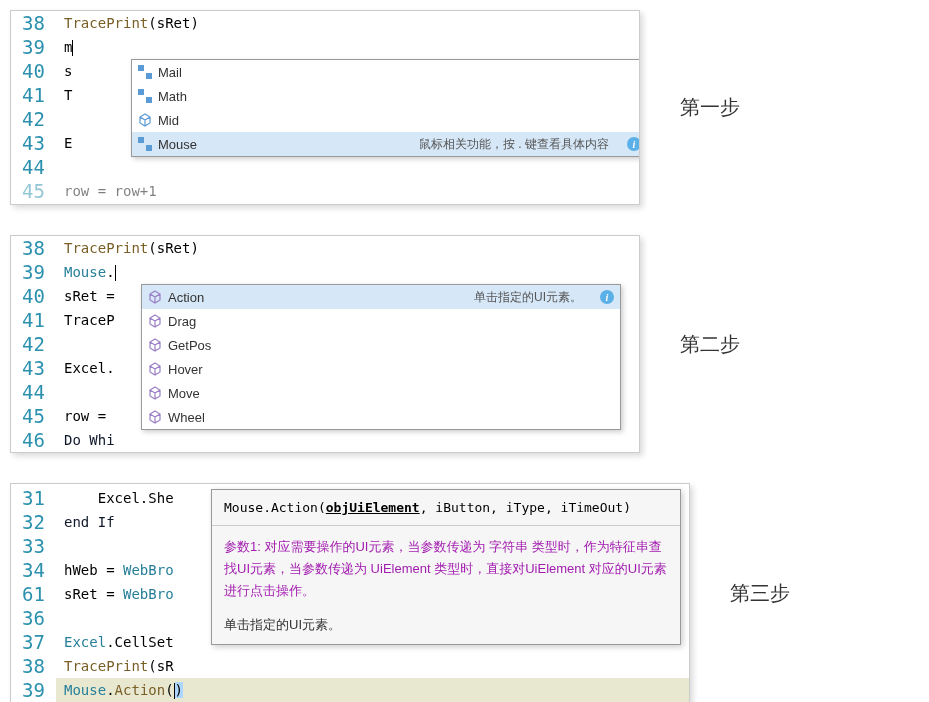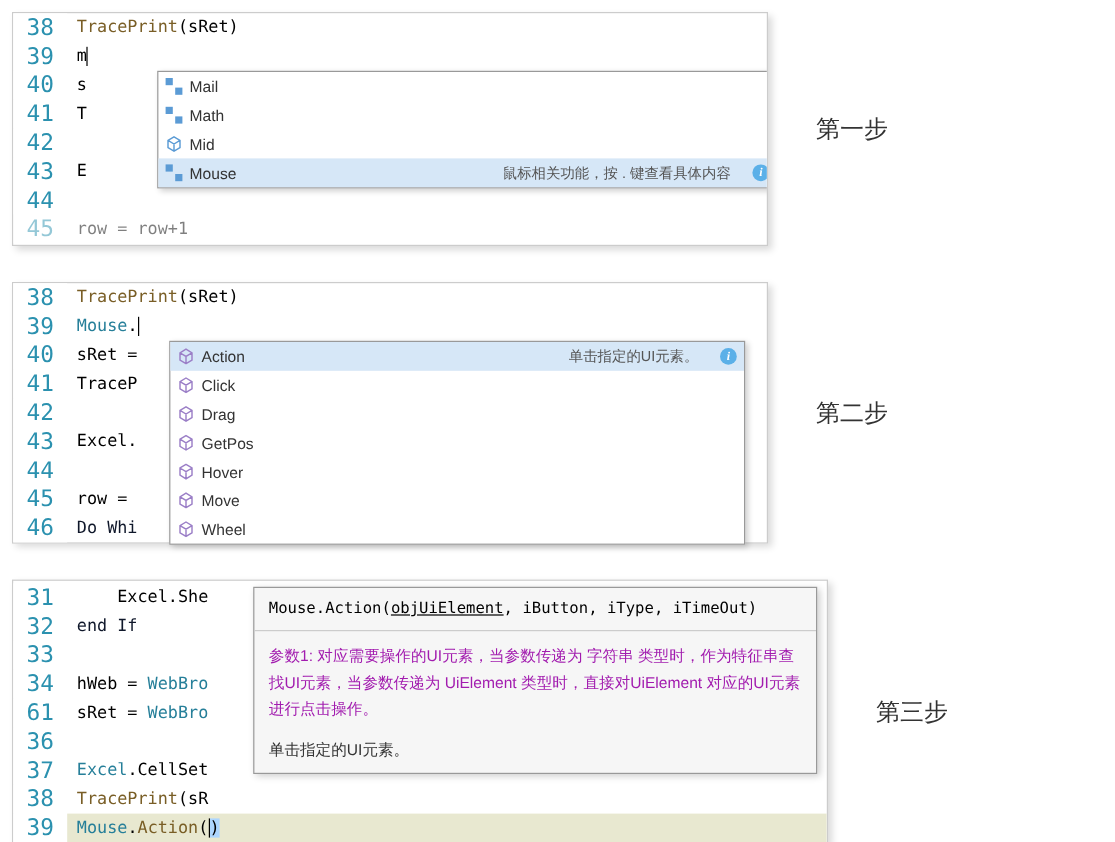--- a/index.html
+++ b/index.html
@@ -145,21 +145,21 @@
       font-family: "Microsoft YaHei", Consolas, sans-serif;
       font-size: 13px;
       z-index: 10;
     }
     .tooltip-sig {
       padding: 10px 12px;
       border-bottom: 1px solid #ccc;
       font-family: Consolas, monospace;
     }
     .tooltip-sig .param-active {
-      font-weight: normal;
+      font-weight: bold;
       text-decoration: underline;
     }
     .tooltip-body {
       padding: 10px 12px;
       line-height: 1.7;
       color: #a21caf;
     }
     .tooltip-summary {
       padding: 4px 12px 10px;
       color: #333;
@@ -286,26 +286,20 @@
         <span class="ac-label">Action</span>
         <span class="ac-desc">
             <span>单击指定的UI元素。</span>
             <span class="info-badge">i</span>
           </span>
       </div>
       <div class="ac-item">
         <span class="icon-cube icon-cube-purple"><svg viewBox="0 0 14 14">
               <path d="M7 1 L12 4 L12 10 L7 13 L2 10 L2 4 Z M2 4 L7 7 L12 4 M7 7 L7 13"></path>
             </svg></span>
-        <span class="ac-label">Click</span>
-      </div>
-      <div class="ac-item">
-        <span class="icon-cube icon-cube-purple"><svg viewBox="0 0 14 14">
-              <path d="M7 1 L12 4 L12 10 L7 13 L2 10 L2 4 Z M2 4 L7 7 L12 4 M7 7 L7 13"></path>
-            </svg></span>
         <span class="ac-label">Drag</span>
       </div>
       <div class="ac-item">
         <span class="icon-cube icon-cube-purple"><svg viewBox="0 0 14 14">
               <path d="M7 1 L12 4 L12 10 L7 13 L2 10 L2 4 Z M2 4 L7 7 L12 4 M7 7 L7 13"></path>
             </svg></span>
         <span class="ac-label">GetPos</span>
       </div>
       <div class="ac-item">
         <span class="icon-cube icon-cube-purple"><svg viewBox="0 0 14 14">

